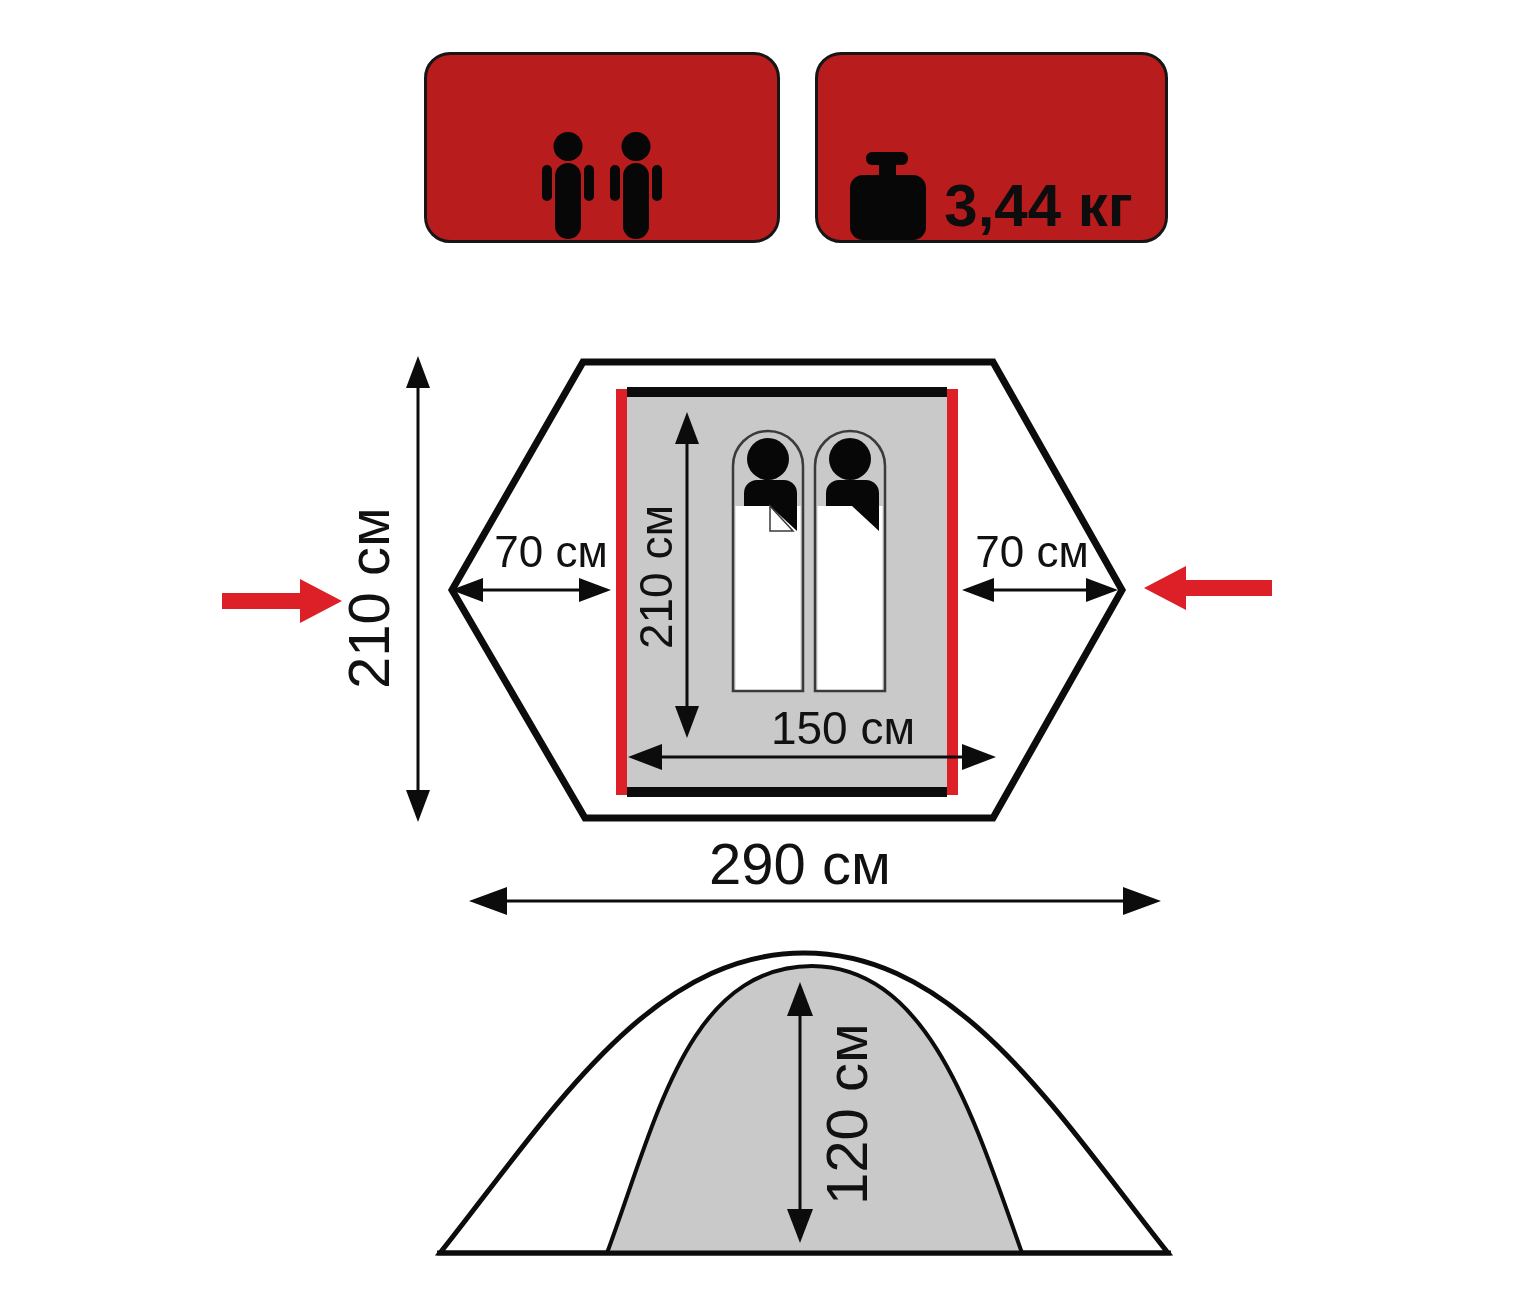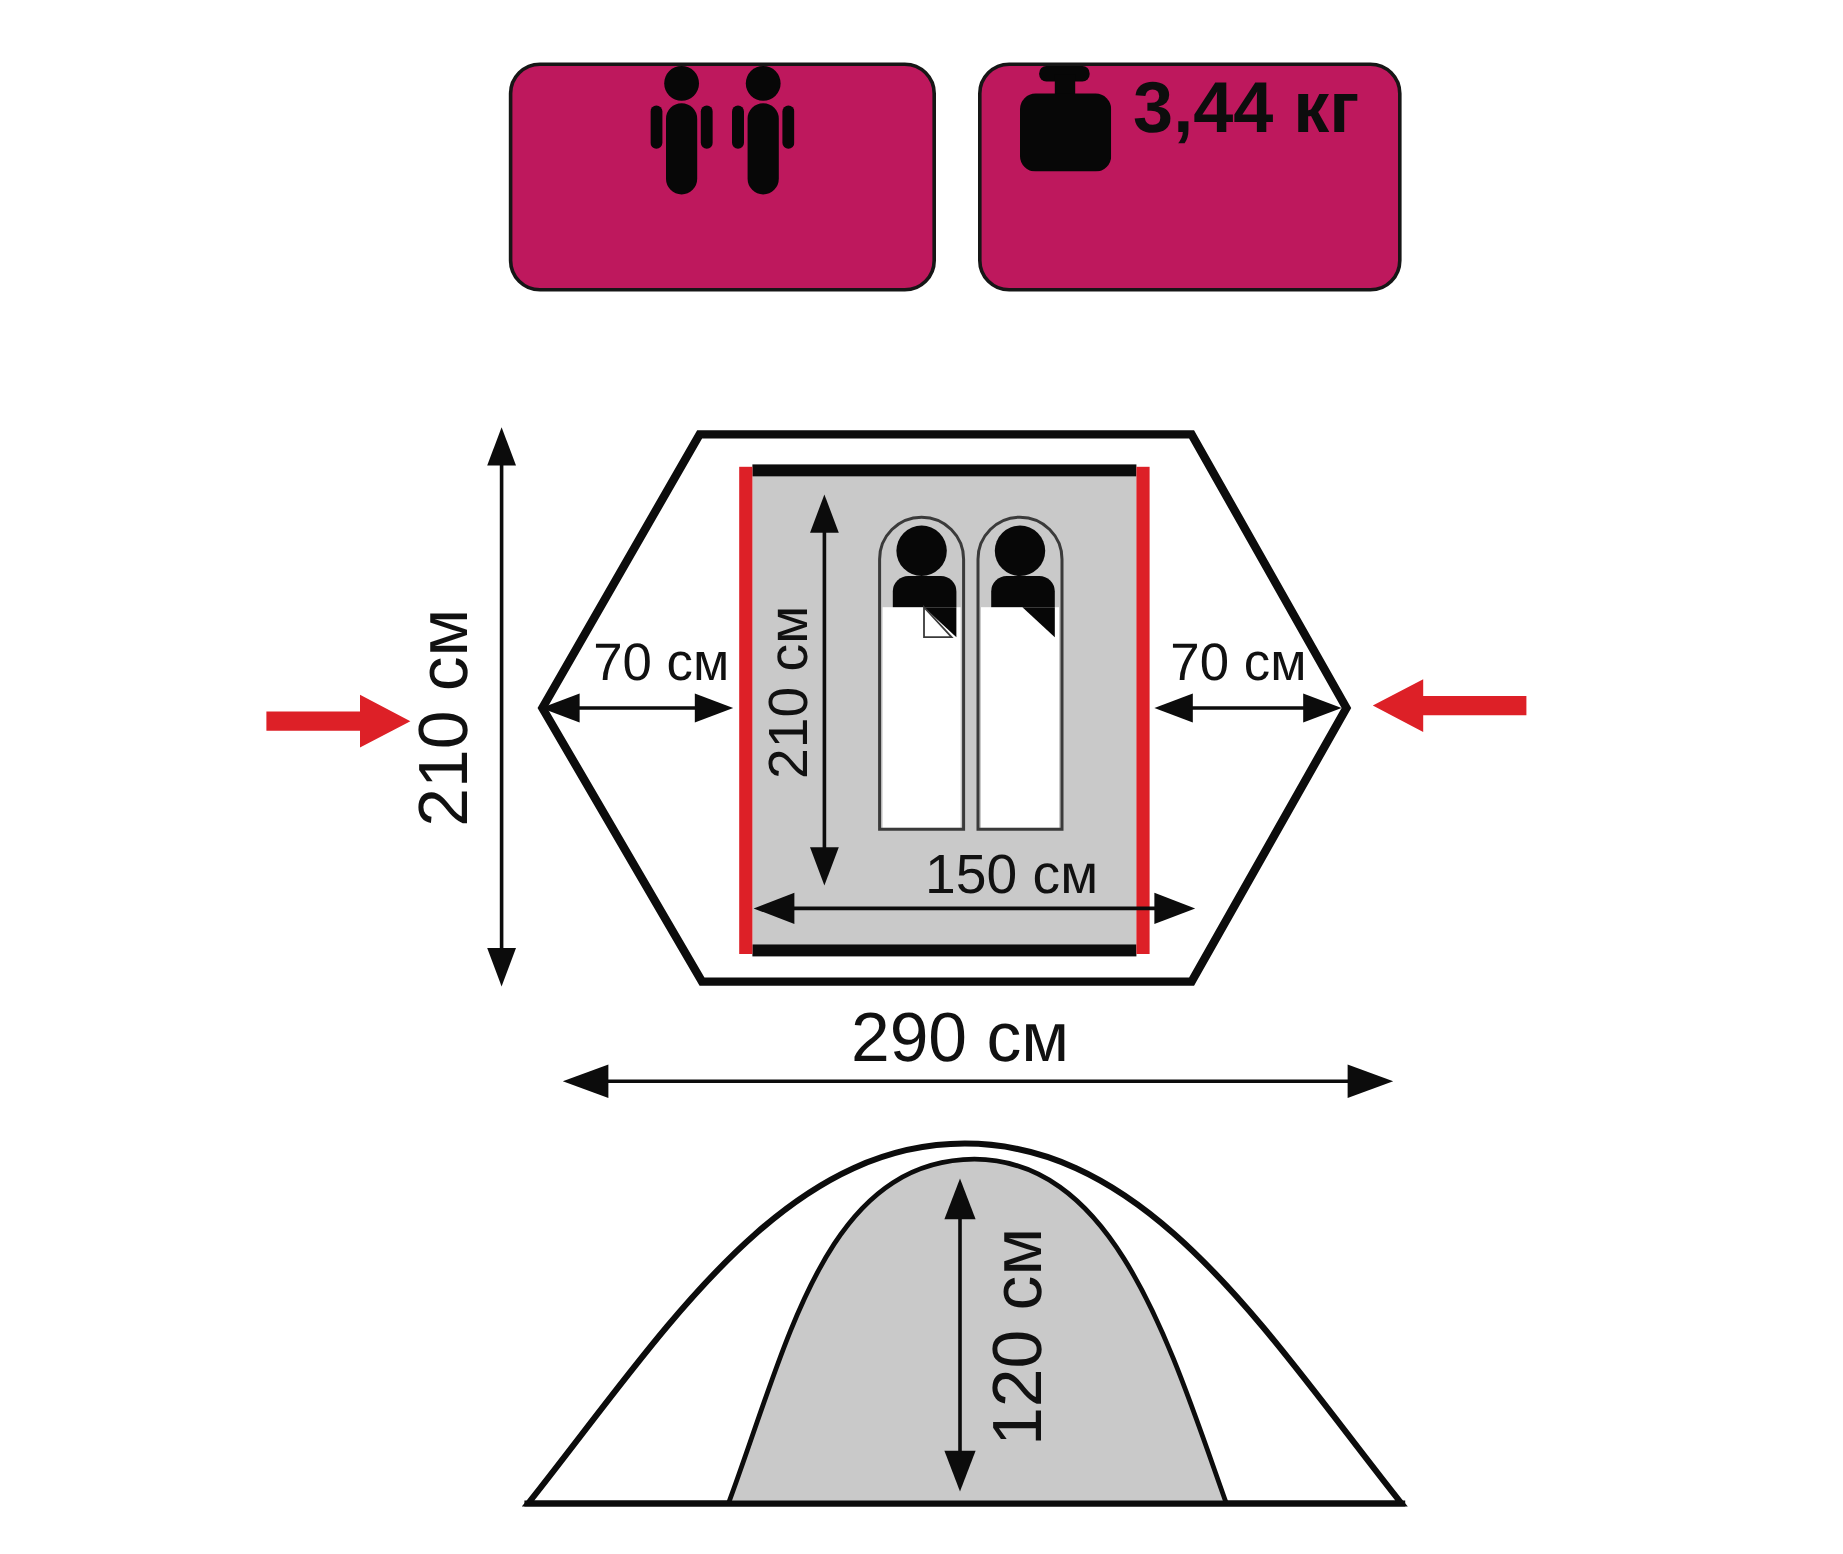--- a/index.html
+++ b/index.html
@@ -2,22 +2,22 @@
 <html><head>
 <meta charset="utf-8">
 <style>
   html,body{margin:0;padding:0;background:#fff;}
   .canvas{
     position:relative;width:1536px;height:1295px;background:#ffffff;
     font-family:"Liberation Sans",sans-serif;color:#111;overflow:hidden;
   }
   .badge{
     position:absolute;top:52px;height:191px;box-sizing:border-box;
-    border:3px solid #161616;border-radius:26px;background:#be185d;
-    display:flex;align-items:flex-start;justify-content:center;
+    border:3px solid #161616;border-radius:26px;background:#b91c1c;
+    display:flex;align-items:flex-end;justify-content:center;
   }
   .badge-capacity{left:424px;width:356px;gap:16px;}
   .badge-weight{left:815px;width:353px;gap:18px;}
   .weight-text{font-size:60px;font-weight:700;color:#0d0d0d;white-space:nowrap;}
   .diagram-svg{position:absolute;left:0;top:0;width:1536px;height:1295px;}
   .dim-label{font-family:"Liberation Sans",sans-serif;fill:#111;}
 </style>
 </head>
 <body>
 

